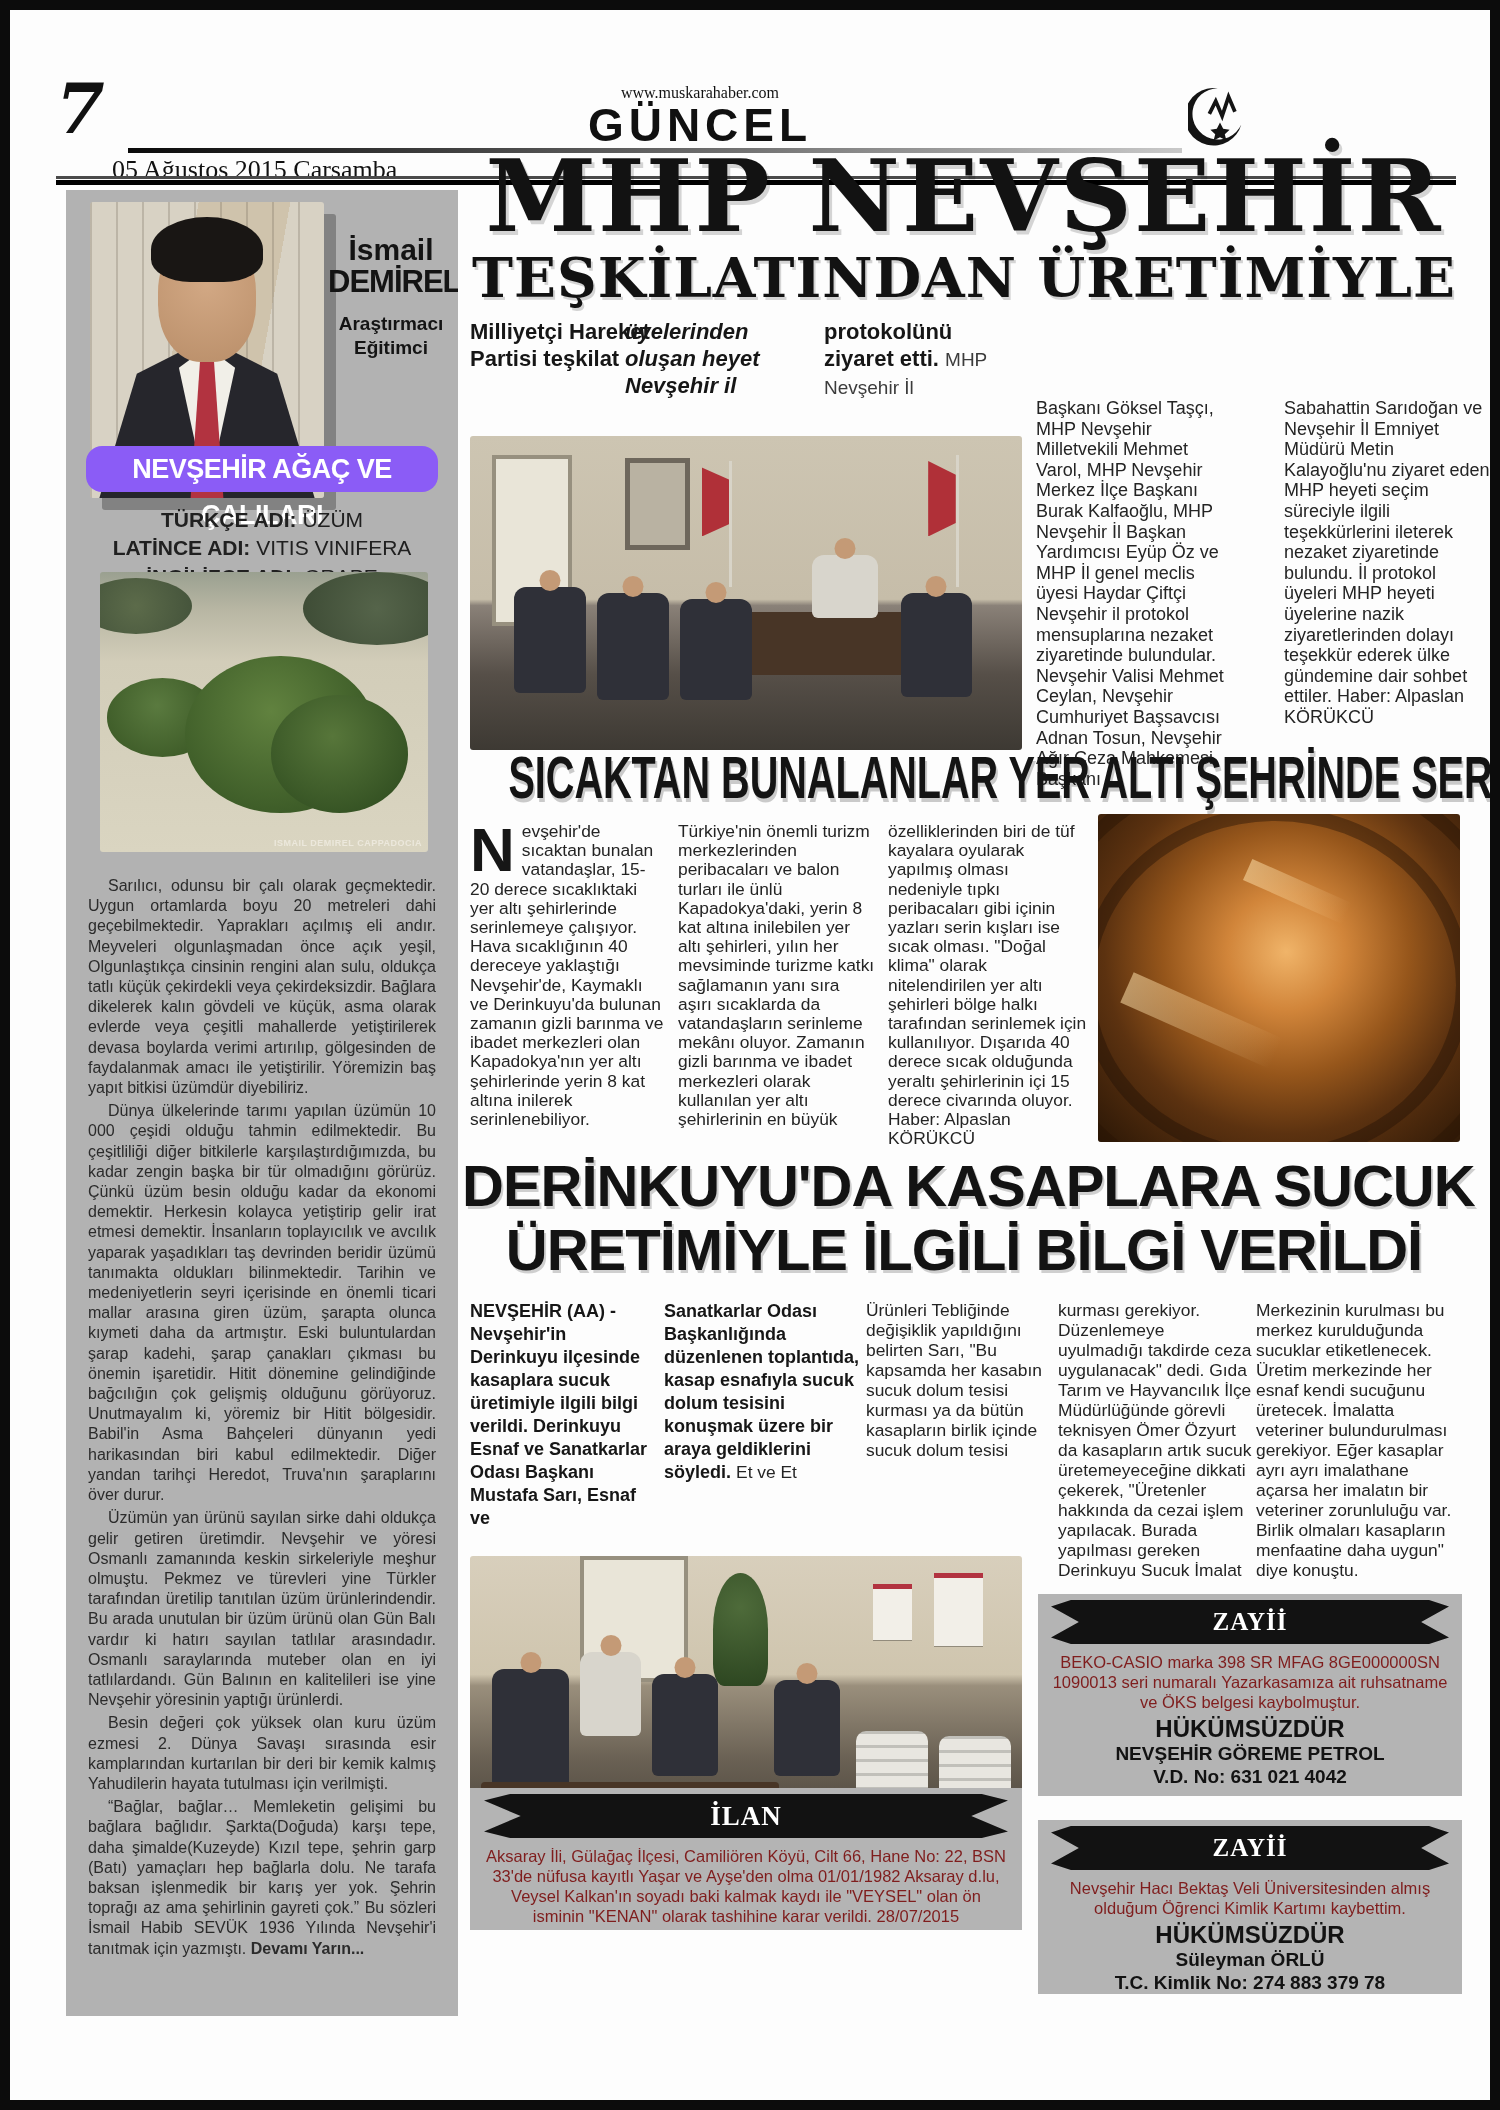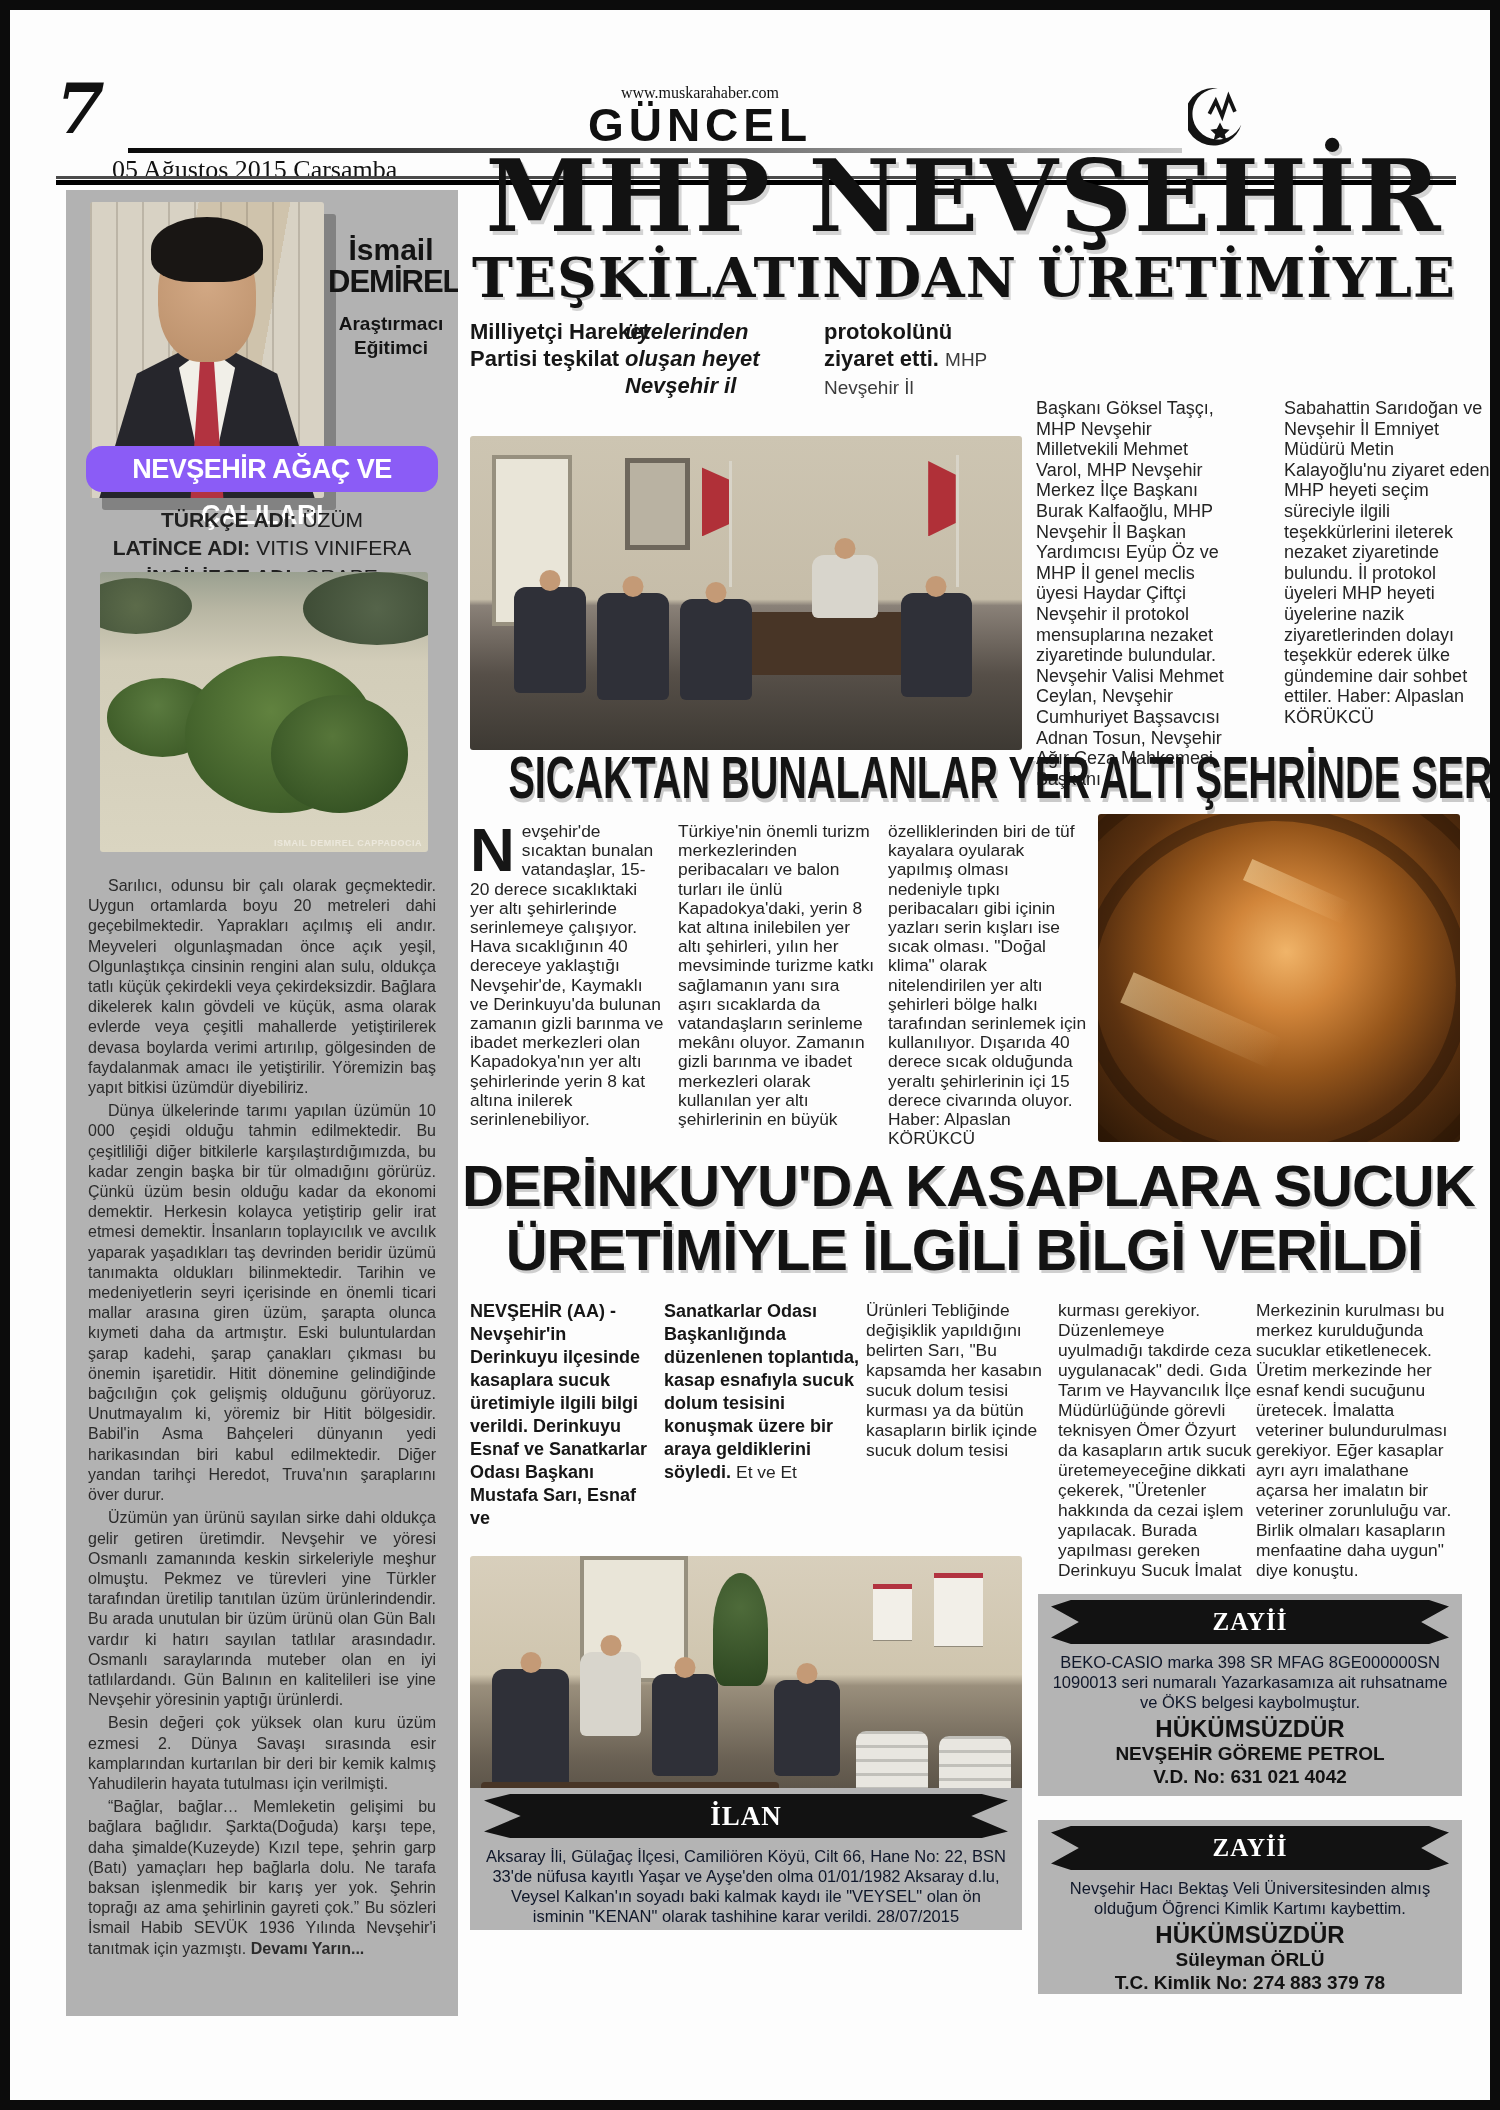--- a/index.html
+++ b/index.html
@@ -111,21 +111,21 @@
   .a3bold .rg{font:400 17.4px/23px "Liberation Sans",sans-serif;color:#242424;}
 
   
   .gbox{background:#b4b4b4;overflow:hidden;}
   .ilan{left:470px;top:1788px;width:552px;height:142px;}
   .zay1{left:1038px;top:1594px;width:424px;height:202px;}
   .zay2{left:1038px;top:1820px;width:424px;height:174px;}
   .ribbon{margin:6px auto 6px auto;background:#121212;color:#fff;text-align:center;
           font:700 27px/44px "Liberation Serif",serif;height:44px;letter-spacing:1px;
           clip-path:polygon(0 15%,5% 0,95% 0,100% 15%,93% 50%,100% 85%,95% 100%,5% 100%,0 85%,7% 50%);}
-  .bx-body{text-align:center;font:400 16.5px/20px "Liberation Sans",sans-serif;color:#0f172a;padding:2px 14px 0 14px;}
+  .bx-body{text-align:center;font:400 16.5px/20px "Liberation Sans",sans-serif;color:#7f1d1d;padding:2px 14px 0 14px;}
   .bx-b1{text-align:center;font:800 24px/27px "Liberation Sans",sans-serif;color:#121212;margin-top:3px;}
   .bx-b2{text-align:center;font:800 19px/23px "Liberation Sans",sans-serif;color:#121212;}
 </style>
 </head>
 <body>
 
 <div class="canvas">
 
   <div class="abs pgnum">7</div>
   <div class="abs grad-rule"></div>

